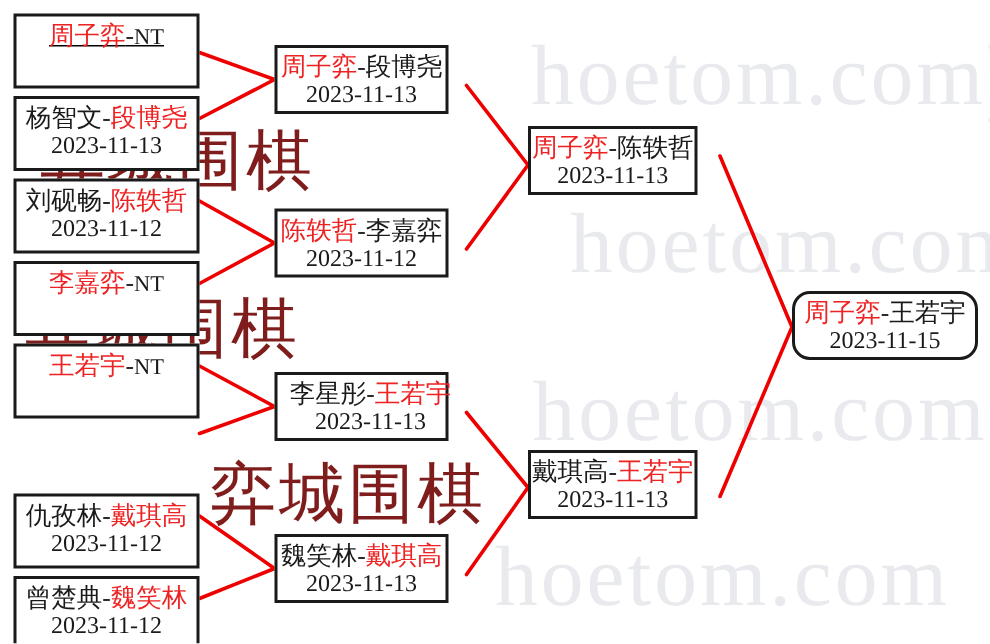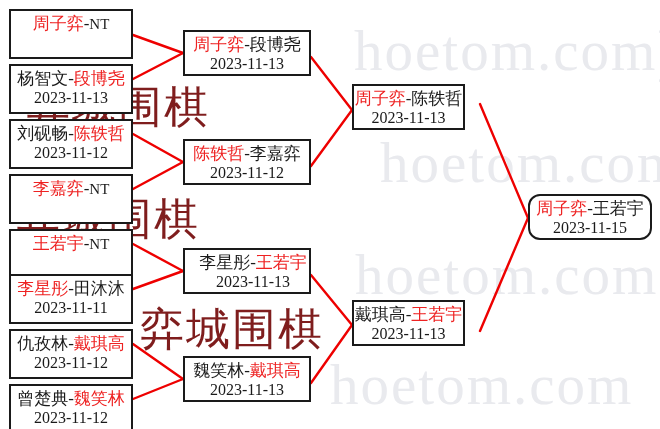--- a/index.html
+++ b/index.html
@@ -79,21 +79,21 @@
     font-size: 16px;
     color: #1a1a1a;
     white-space: nowrap;
     letter-spacing: 0px;
     margin-top: 1px;
   }
   .nt { font-size: 15px; }
 
   
   .col1 { left: 9px;   width: 124px; height: 50px; }
-  .col2 { left: 183px; width: 128px; height: 46px; }
+  .col2 { left: 183px; width: 116px; height: 46px; }
   .col3 { left: 352px; width: 113px; height: 46px; }
   .col4 { left: 528px; width: 124px; height: 46px; border-radius: 12px; }
 </style>
 </head>
 <body>
 
 <div id="bracket-root">
 
   <div id="watermark-layer">
     <span class="wm wm-a">hoetom.com)</span>
@@ -123,21 +123,21 @@
       <path d="M311,57 L352,110"></path>
       <path d="M311,166 L352,110"></path>
       <path d="M311,275 L352,325"></path>
       <path d="M311,383 L352,325"></path>
 
       <path d="M480,104 L528,218"></path>
       <path d="M480,331 L528,218"></path>
     </g>
   </svg>
 
-  <div class="match-box col1" style="top:9px;">
+  <div class="match-box col1" style="top:9px;text-decoration:underline;">
     <div class="match-players"><span class="p-win">周子弈</span><span class="p-dash">-</span><span class="p-lose nt">NT</span></div>
     <div class="match-date"></div>
   </div>
 
   <div class="match-box col1" style="top:64px;">
     <div class="match-players"><span class="p-lose">杨智文</span><span class="p-dash">-</span><span class="p-win">段博尧</span></div>
     <div class="match-date">2023-11-13</div>
   </div>
 
   <div class="match-box col1" style="top:119px;">
@@ -148,24 +148,20 @@
   <div class="match-box col1" style="top:174px;">
     <div class="match-players"><span class="p-win">李嘉弈</span><span class="p-dash">-</span><span class="p-lose nt">NT</span></div>
     <div class="match-date"></div>
   </div>
 
   <div class="match-box col1" style="top:229px;">
     <div class="match-players"><span class="p-win">王若宇</span><span class="p-dash">-</span><span class="p-lose nt">NT</span></div>
     <div class="match-date"></div>
   </div>
 
-  <div class="match-box col1" style="top:274px;">
-    <div class="match-players"><span class="p-win">李星彤</span><span class="p-dash">-</span><span class="p-lose">田沐沐</span></div>
-    <div class="match-date">2023-11-11</div>
-  </div>
 
   <div class="match-box col1" style="top:329px;">
     <div class="match-players"><span class="p-lose">仇孜林</span><span class="p-dash">-</span><span class="p-win">戴琪高</span></div>
     <div class="match-date">2023-11-12</div>
   </div>
 
   <div class="match-box col1" style="top:384px;">
     <div class="match-players"><span class="p-lose">曾楚典</span><span class="p-dash">-</span><span class="p-win">魏笑林</span></div>
     <div class="match-date">2023-11-12</div>
   </div>

